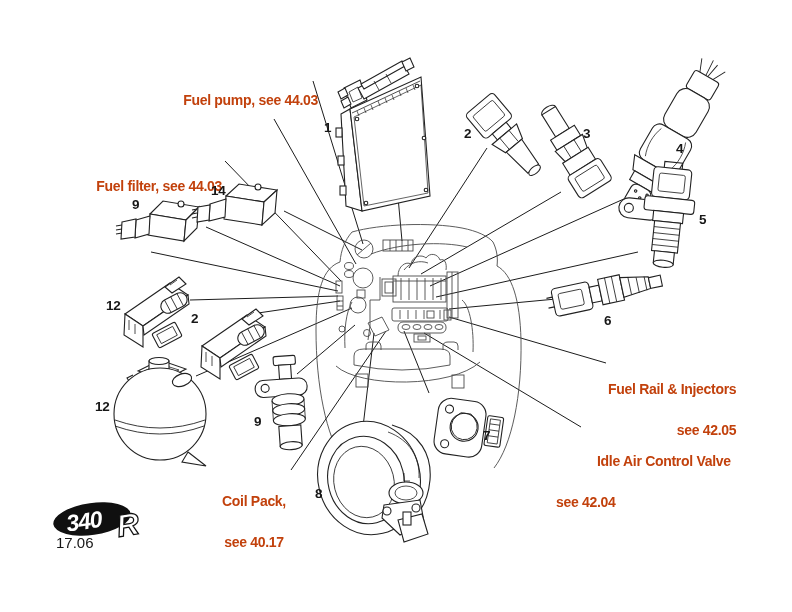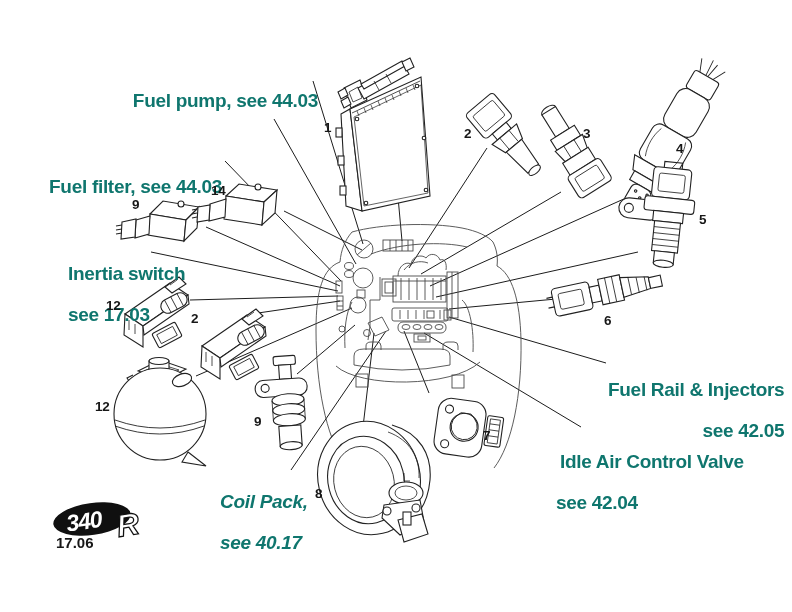--- a/index.html
+++ b/index.html
@@ -1,25 +1,25 @@
 <!DOCTYPE html>
 <html><head>
 <meta charset="utf-8">
 <style>
   html,body{margin:0;padding:0;background:#fff;}
   .stage{position:relative;width:792px;height:612px;background:#fff;overflow:hidden;
          font-family:"Liberation Sans",sans-serif;color:#171717;}
   .art{position:absolute;left:0;top:0;}
-  .lbl{position:absolute;font-weight:bold;font-size:19px;line-height:13.5px;
-       letter-spacing:-0.3px;white-space:pre;color:#0f766e;}
-  .lbl .l2i{padding-left:4px;}
+  .lbl{position:absolute;font-weight:bold;font-size:14px;line-height:13.5px;
+       letter-spacing:-0.3px;white-space:pre;color:#c2410c;}
+  .lbl .l2i{padding-left:4px;margin-left:37px;}
   .lbl .l2b{padding-left:2px;text-align:right;}
-  .lbl-center{text-align:left;font-style:italic;}
+  .lbl-center{text-align:center;}
   .num{position:absolute;font-weight:bold;font-size:13.5px;letter-spacing:-0.3px;color:#171717;}
-  .page-num{position:absolute;left:56px;top:534px;font-weight:bold;font-size:15px;color:#171717;}
+  .page-num{position:absolute;left:56px;top:534px;font-weight:normal;font-size:15px;color:#171717;}
 </style>
 </head>
 <body>
 
 <div class="stage">
 
 <svg class="art" width="792" height="612" viewBox="0 0 792 612">
 
   <g stroke="#1c1c1c" stroke-width="1" fill="none">
     <line x1="313" y1="81" x2="363" y2="244"></line>
@@ -313,24 +313,20 @@
 
 <div class="lbl" style="right:474px;top:67px">
   <div>Fuel pump, see 44.03</div>
 </div>
 
 
 <div class="lbl" style="right:570px;top:153px">
   <div>Fuel filter, see 44.03</div>
 </div>
 
-<div class="lbl" style="left:68px;top:240px">
-  <div>Inertia switch</div>
-  <div>see 17.03</div>
-</div>
 
 <div class="lbl" style="left:608px;top:356px">
   <div>Fuel Rail &amp; Injectors</div>
   <div class="l2b">see 42.05</div>
 </div>
 
 <div class="lbl" style="left:556px;top:428px">
   <div class="l2i">Idle Air Control Valve</div>
   <div>see 42.04</div>
 </div>

